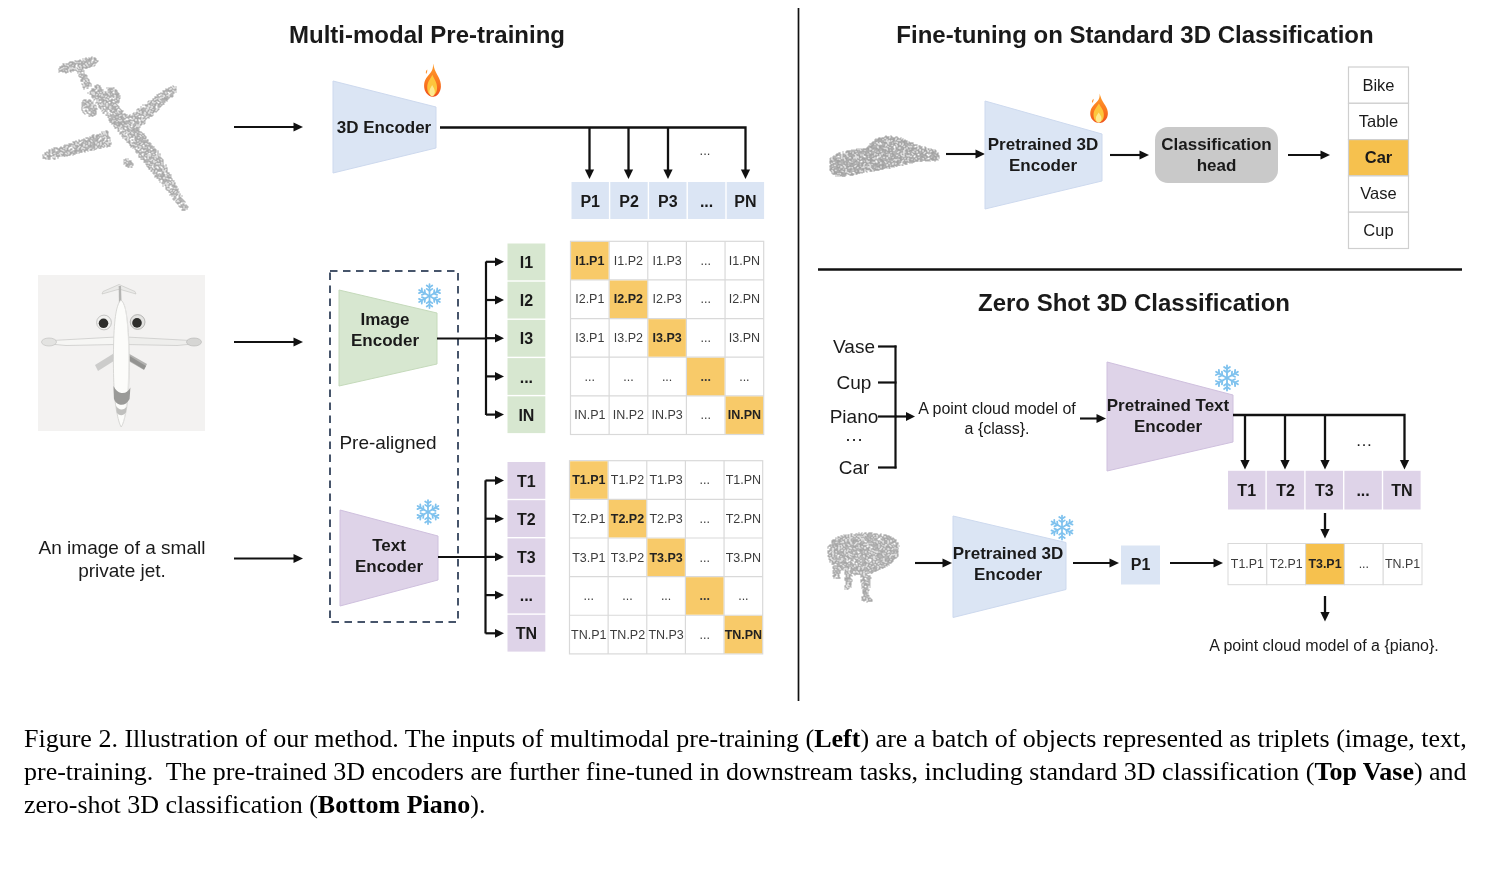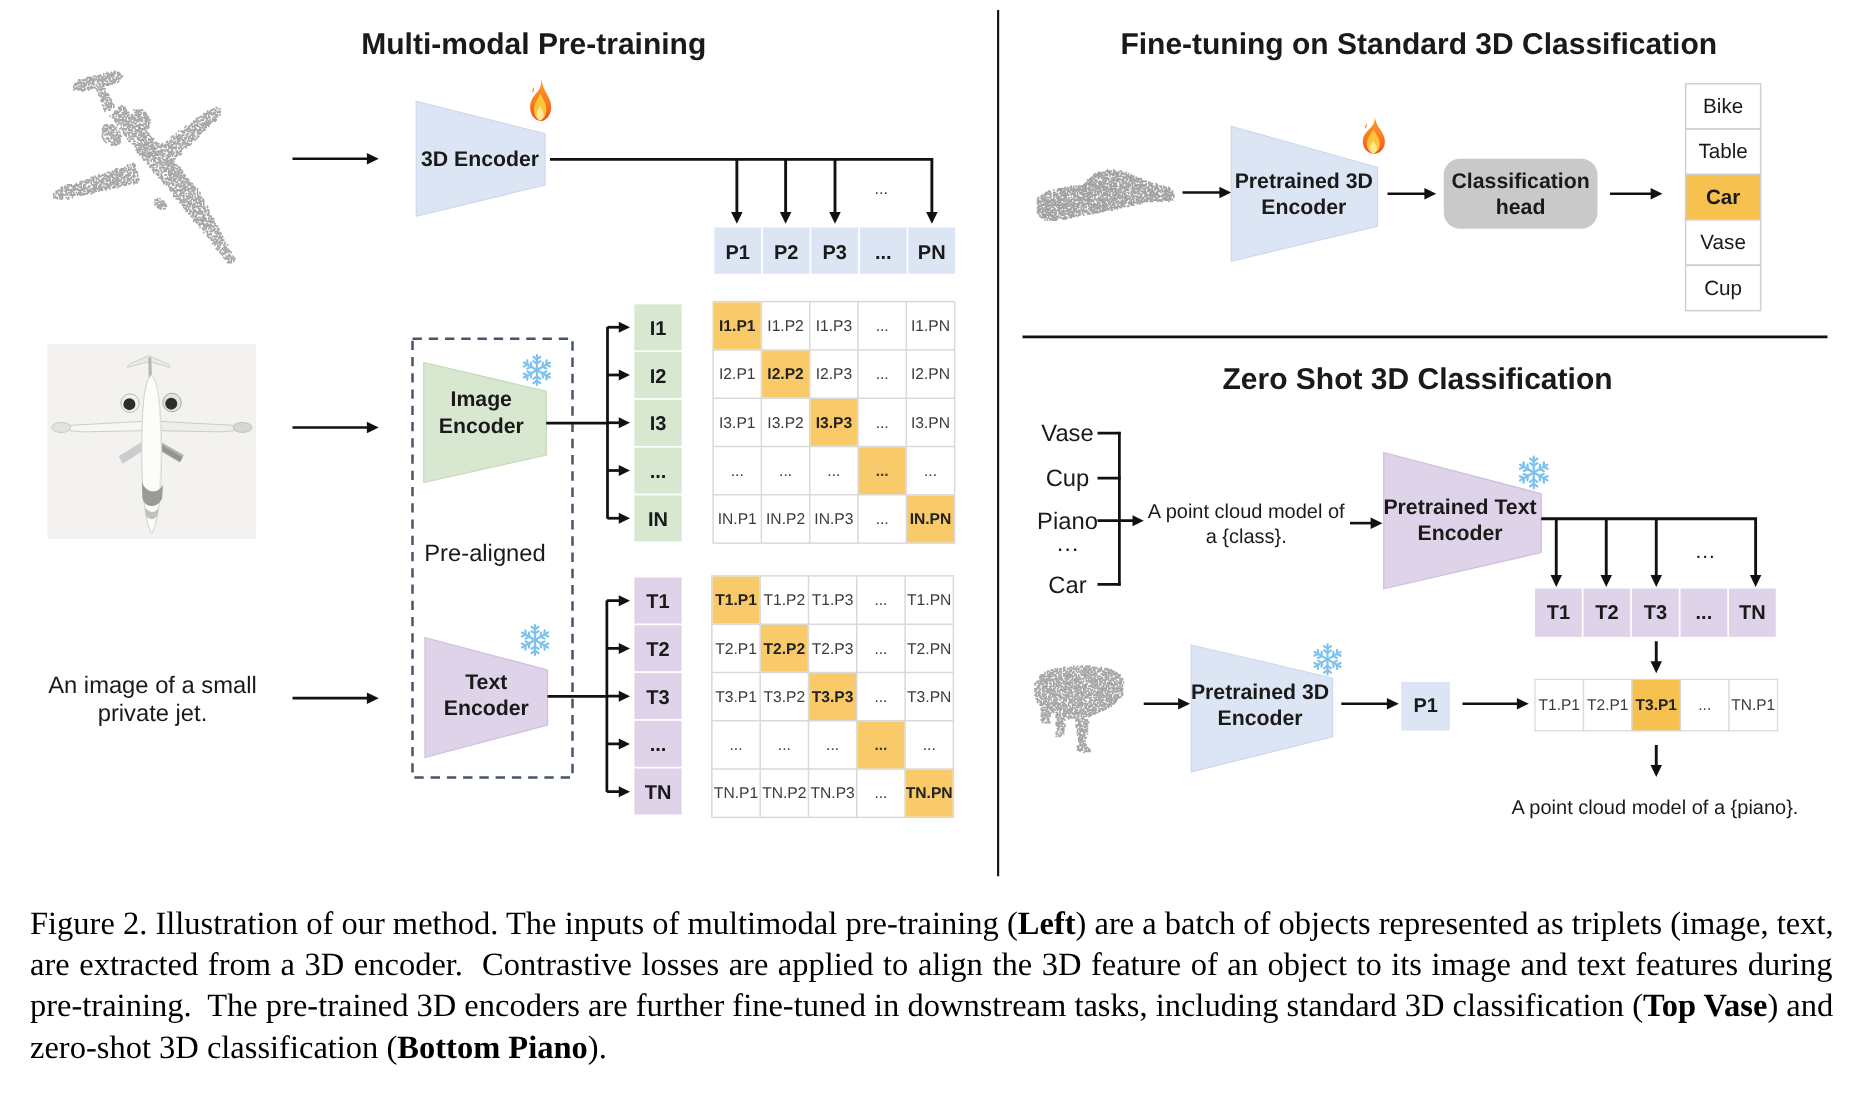--- a/index.html
+++ b/index.html
@@ -329,15 +329,14 @@
 <use href="#flake" transform="translate(1062 527.5)"></use>
 <line x1="1073" y1="563" x2="1111.875" y2="563" stroke="#111" stroke-width="2.1"></line>
       <path fill="#111" d="M1119 563L1109.5 558.4L1109.5 567.6Z"></path>
 <rect x="1121" y="545.5" width="39" height="39" fill="#dbe5f4"></rect>
 <text x="1140.5" y="569.5" font-size="16" font-weight="bold" fill="#1a1a1a" text-anchor="middle">P1</text>
 <line x1="1170" y1="563" x2="1215.875" y2="563" stroke="#111" stroke-width="2.1"></line>
       <path fill="#111" d="M1223 563L1213.5 558.4L1213.5 567.6Z"></path>
 </svg></div>
 <div id="caption">
     <div class="cl">Figure 2. Illustration of our method. The inputs of multimodal pre-training (<b>Left</b>) are a batch of objects represented as triplets (image, text,</div>
-    <div class="cl">are extracted from a 3D encoder.&nbsp; Contrastive losses are applied to align the 3D feature of an object to its image and text features during</div>
     <div class="cl">pre-training.&nbsp; The pre-trained 3D encoders are further fine-tuned in downstream tasks, including standard 3D classification (<b>Top Vase</b>) and</div>
     <div class="cl last">zero-shot 3D classification (<b>Bottom Piano</b>).</div>
   </div>
 </body></html>

